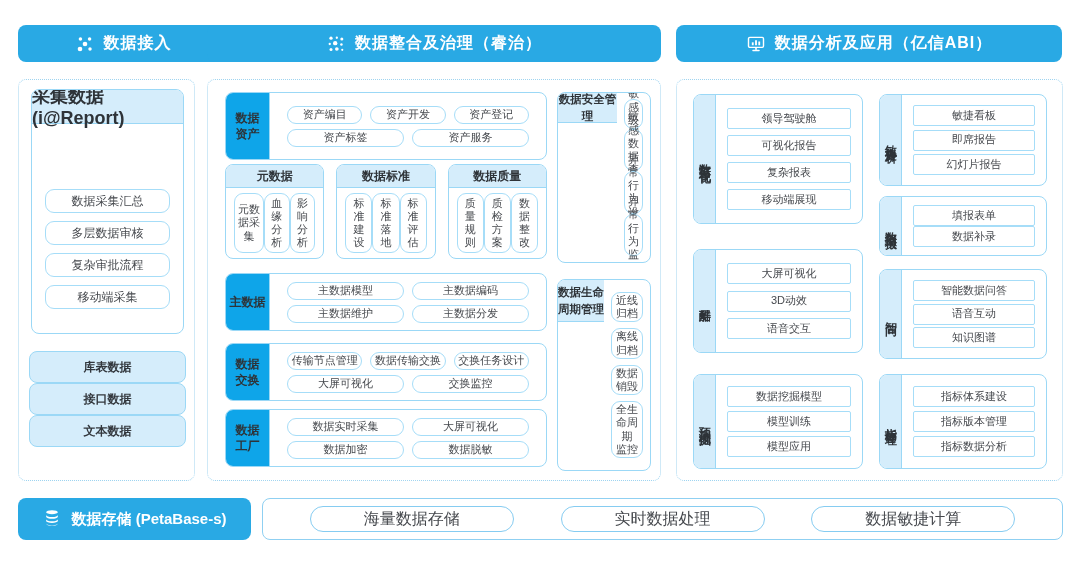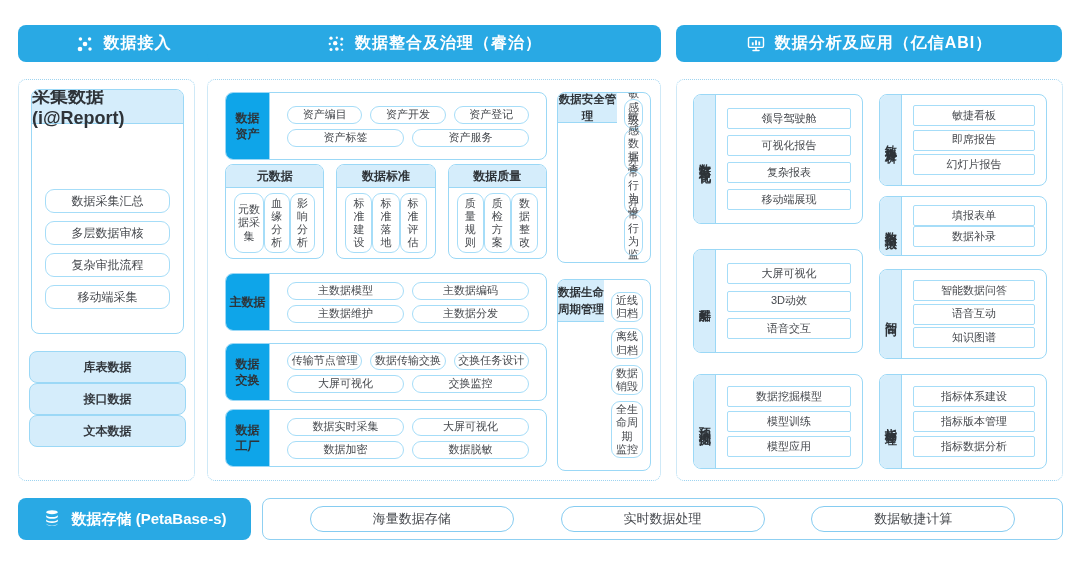--- a/index.html
+++ b/index.html
@@ -106,21 +106,21 @@
   
   .storage-btn { position:absolute; left:18px; top:498px; width:233px; height:42px;
                  background:#29a9e4; border-radius:8px;
                  display:flex; align-items:center; justify-content:center; gap:9px;
                  color:#ffffff; font-weight:bold; font-size:15px; }
   .storage-bar { position:absolute; left:262px; top:498px; width:801px; height:42px;
                  border:1px solid #8fd0f2; border-radius:8px; background:#ffffff;
                  display:flex; align-items:center; justify-content:space-evenly; }
   .storage-pill { width:204px; height:26px; background:#ffffff; border:1px solid #86ccf1;
                   border-radius:13px; display:flex; align-items:center; justify-content:center;
-                  font-size:13px; color:#45484d; }
+                  font-size:16px; color:#45484d; }
 </style>
 </head>
 <body>
 
 <div class="canvas">
 
   <div class="hdr hdr-access">
     <span>
       <svg width="20" height="20" viewBox="0 0 24 24">
         <circle cx="6.5" cy="6" r="2.1" fill="#fff"></circle>

